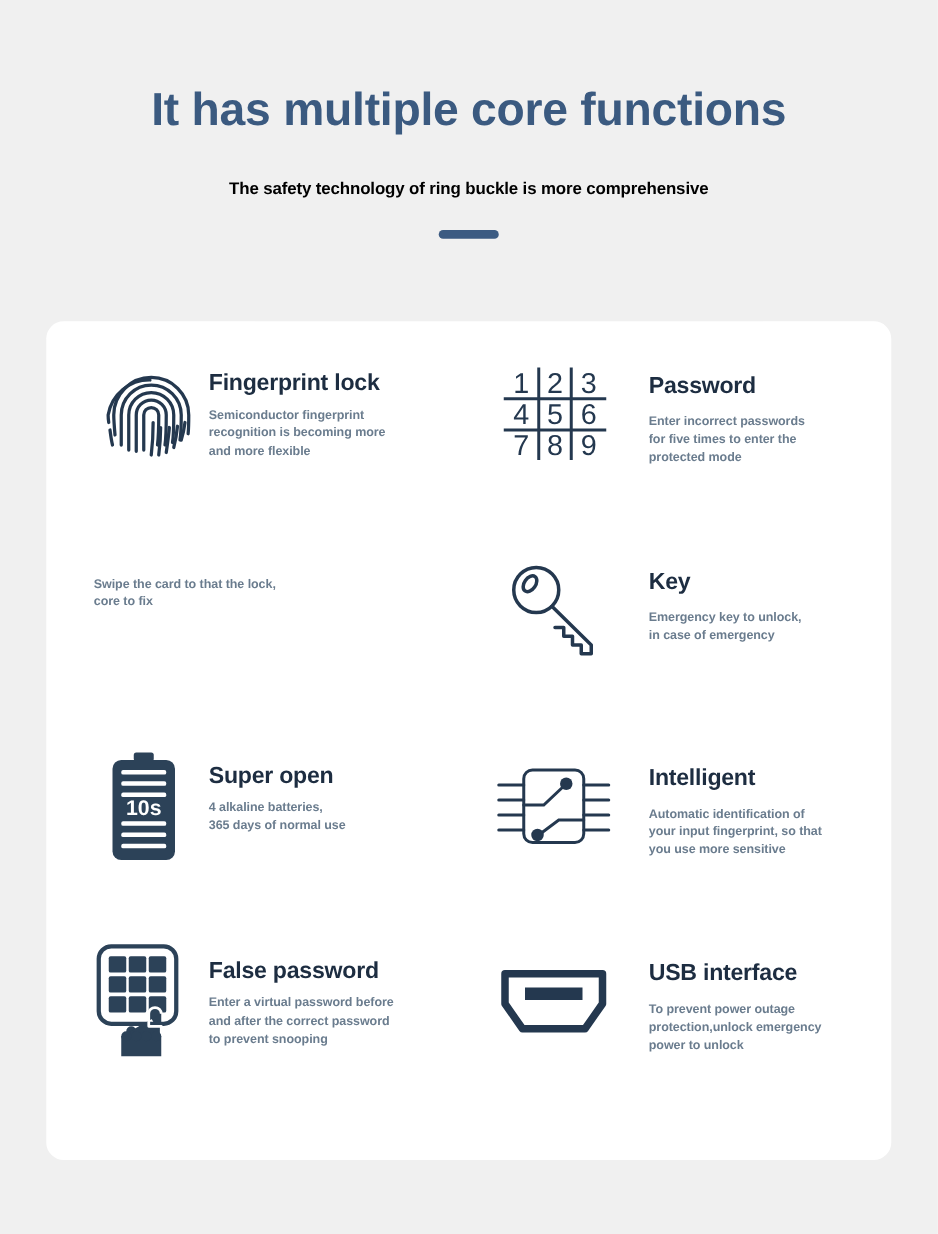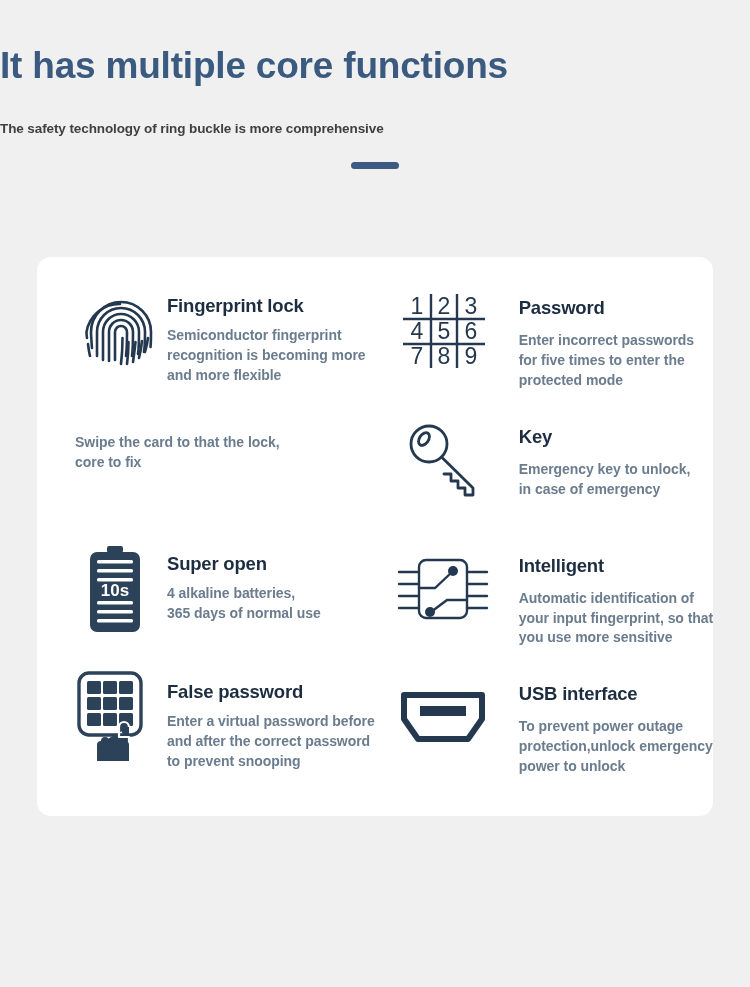--- a/index.html
+++ b/index.html
@@ -5,38 +5,38 @@
   * { margin:0; padding:0; box-sizing:border-box; }
   html, body {
     width:750px; height:987px;
     background:#f0f0f0;
     font-family:"Liberation Sans", sans-serif;
     -webkit-font-smoothing:antialiased;
   }
   .page { position:relative; width:750px; height:987px; background:#f0f0f0; overflow:hidden; }
 
   
-  .header { padding-top:46px; }
+  .header { padding-top:68px; text-align:center; }
   .title {
     font-size:37px; font-weight:bold; color:#3b5a80;
     letter-spacing:-0.2px; line-height:1.1;
   }
   .subtitle {
     margin-top:34px; font-size:13.5px; font-weight:bold;
-    color:#404040; letter-spacing:-0.1px;
+    color:#000000; letter-spacing:-0.1px;
   }
   .divider {
     margin:26px auto 0; width:48px; height:7px;
     border-radius:4px; background:#3c5b82;
   }
 
   
   .card {
     position:absolute; left:37px; top:257px;
-    width:676px; height:559px;
+    width:676px; height:671px;
     background:#ffffff; border-radius:14px;
   }
   .grid {
     display:grid;
     grid-template-columns:1fr 1fr;
     grid-template-rows:repeat(4, 1fr);
     width:100%; height:100%;
     padding:26px 10px 18px 10px;
   }
   .feature {
@@ -48,21 +48,21 @@
     display:flex; align-items:center; justify-content:center;
     color:#24384f;
   }
   .ftext { padding-top:12px; padding-left:6px; }
   .ftitle {
     font-size:18.5px; font-weight:bold; color:#1d2d41;
     line-height:1.2; letter-spacing:-0.2px;
     white-space:nowrap;
   }
   .fdesc {
-    margin-top:9px; font-size:14px; font-weight:bold;
+    margin-top:9px; font-size:10px; font-weight:bold;
     color:#6a7c8e; line-height:1.42; letter-spacing:-0.05px;
   }
   .fdesc div { white-space:nowrap; }
 
   
   .col-right .ftext { padding-top:14px;margin-left:24px; }
   .col-right .fdesc { margin-top:12px; }
 
   svg { display:block; overflow:visible; }
 </style>

